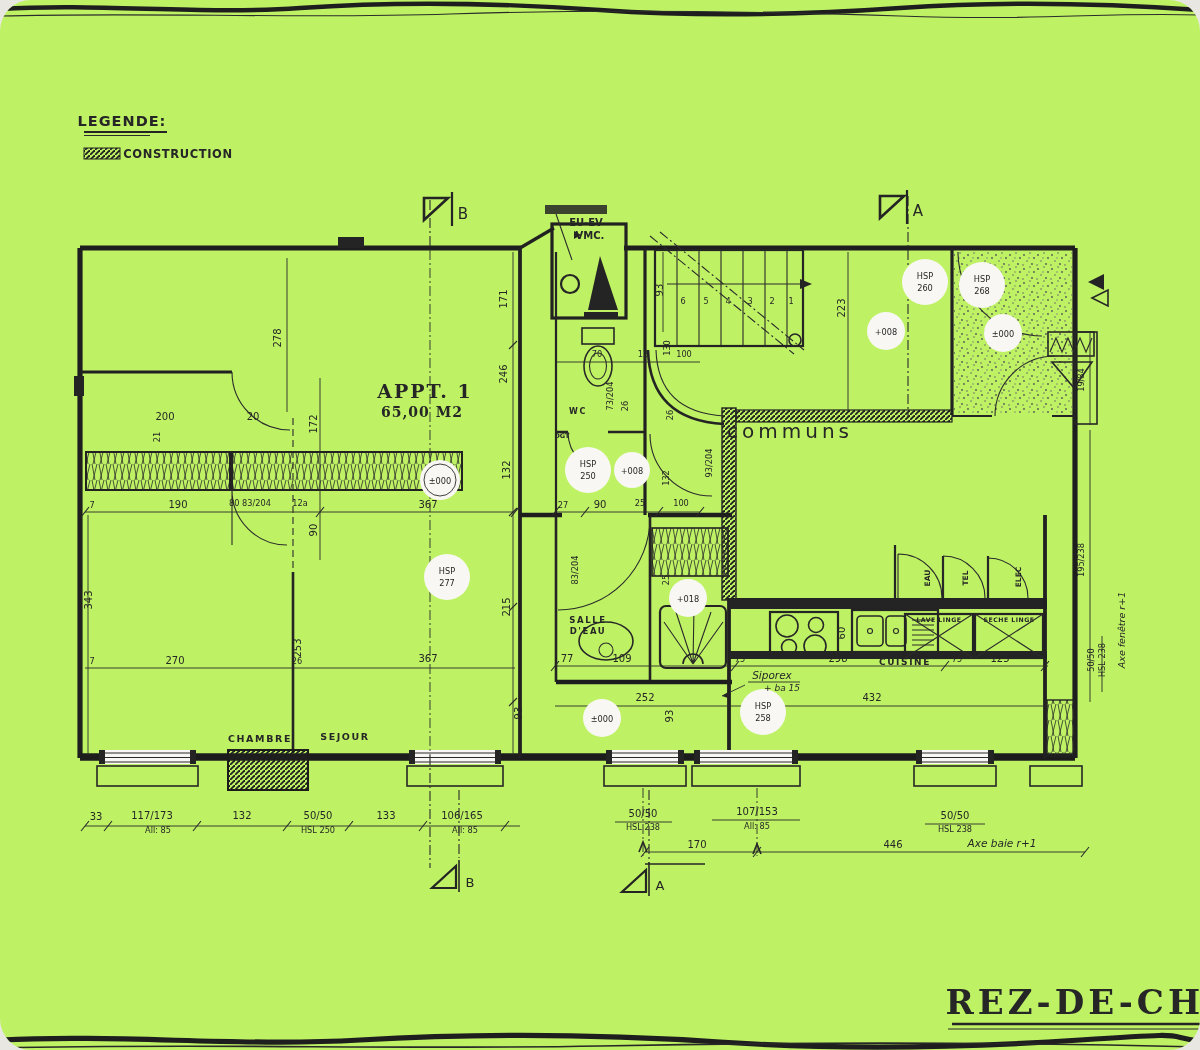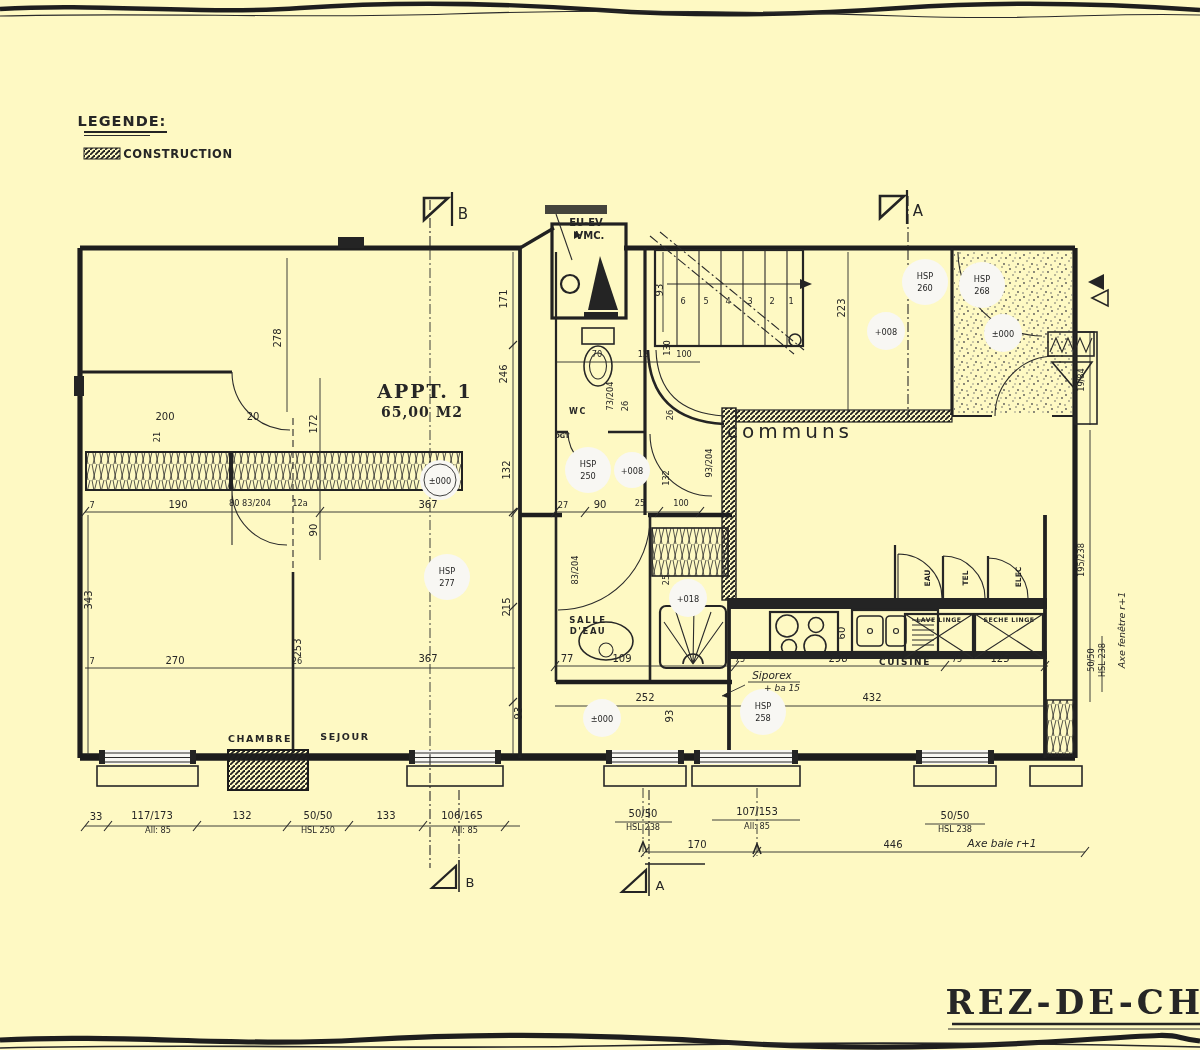--- a/index.html
+++ b/index.html
@@ -1,16 +1,16 @@
 <!DOCTYPE html>
 <html><head>
 <meta charset="utf-8">
 <style>
   html,body{margin:0;padding:0;background:#e9e7e2;}
-  .page{position:relative;width:1200px;height:1050px;background:#fef9c3;overflow:hidden;}
+  .page{position:relative;width:1200px;height:1050px;background:#bef264;overflow:hidden;border-radius:31px;}
   svg{position:absolute;left:0;top:0;}
   svg text{fill:#262626;font-family:"DejaVu Sans",sans-serif;text-anchor:middle;}
   .d{font-size:10px;}
   .ds{font-size:8.2px;}
   .tiny{font-size:6.2px;font-weight:bold;letter-spacing:.5px;}
   .rm{font-size:9.5px;font-weight:bold;letter-spacing:1.6px;}
   .hand{font-style:italic;font-size:10.5px;}
   .serif{font-family:"DejaVu Serif","Liberation Serif",serif;font-weight:bold;}
   .s08{stroke:#2b2b2b;stroke-width:.9;fill:none;}
   .s1{stroke:#2b2b2b;stroke-width:1.1;fill:none;}

